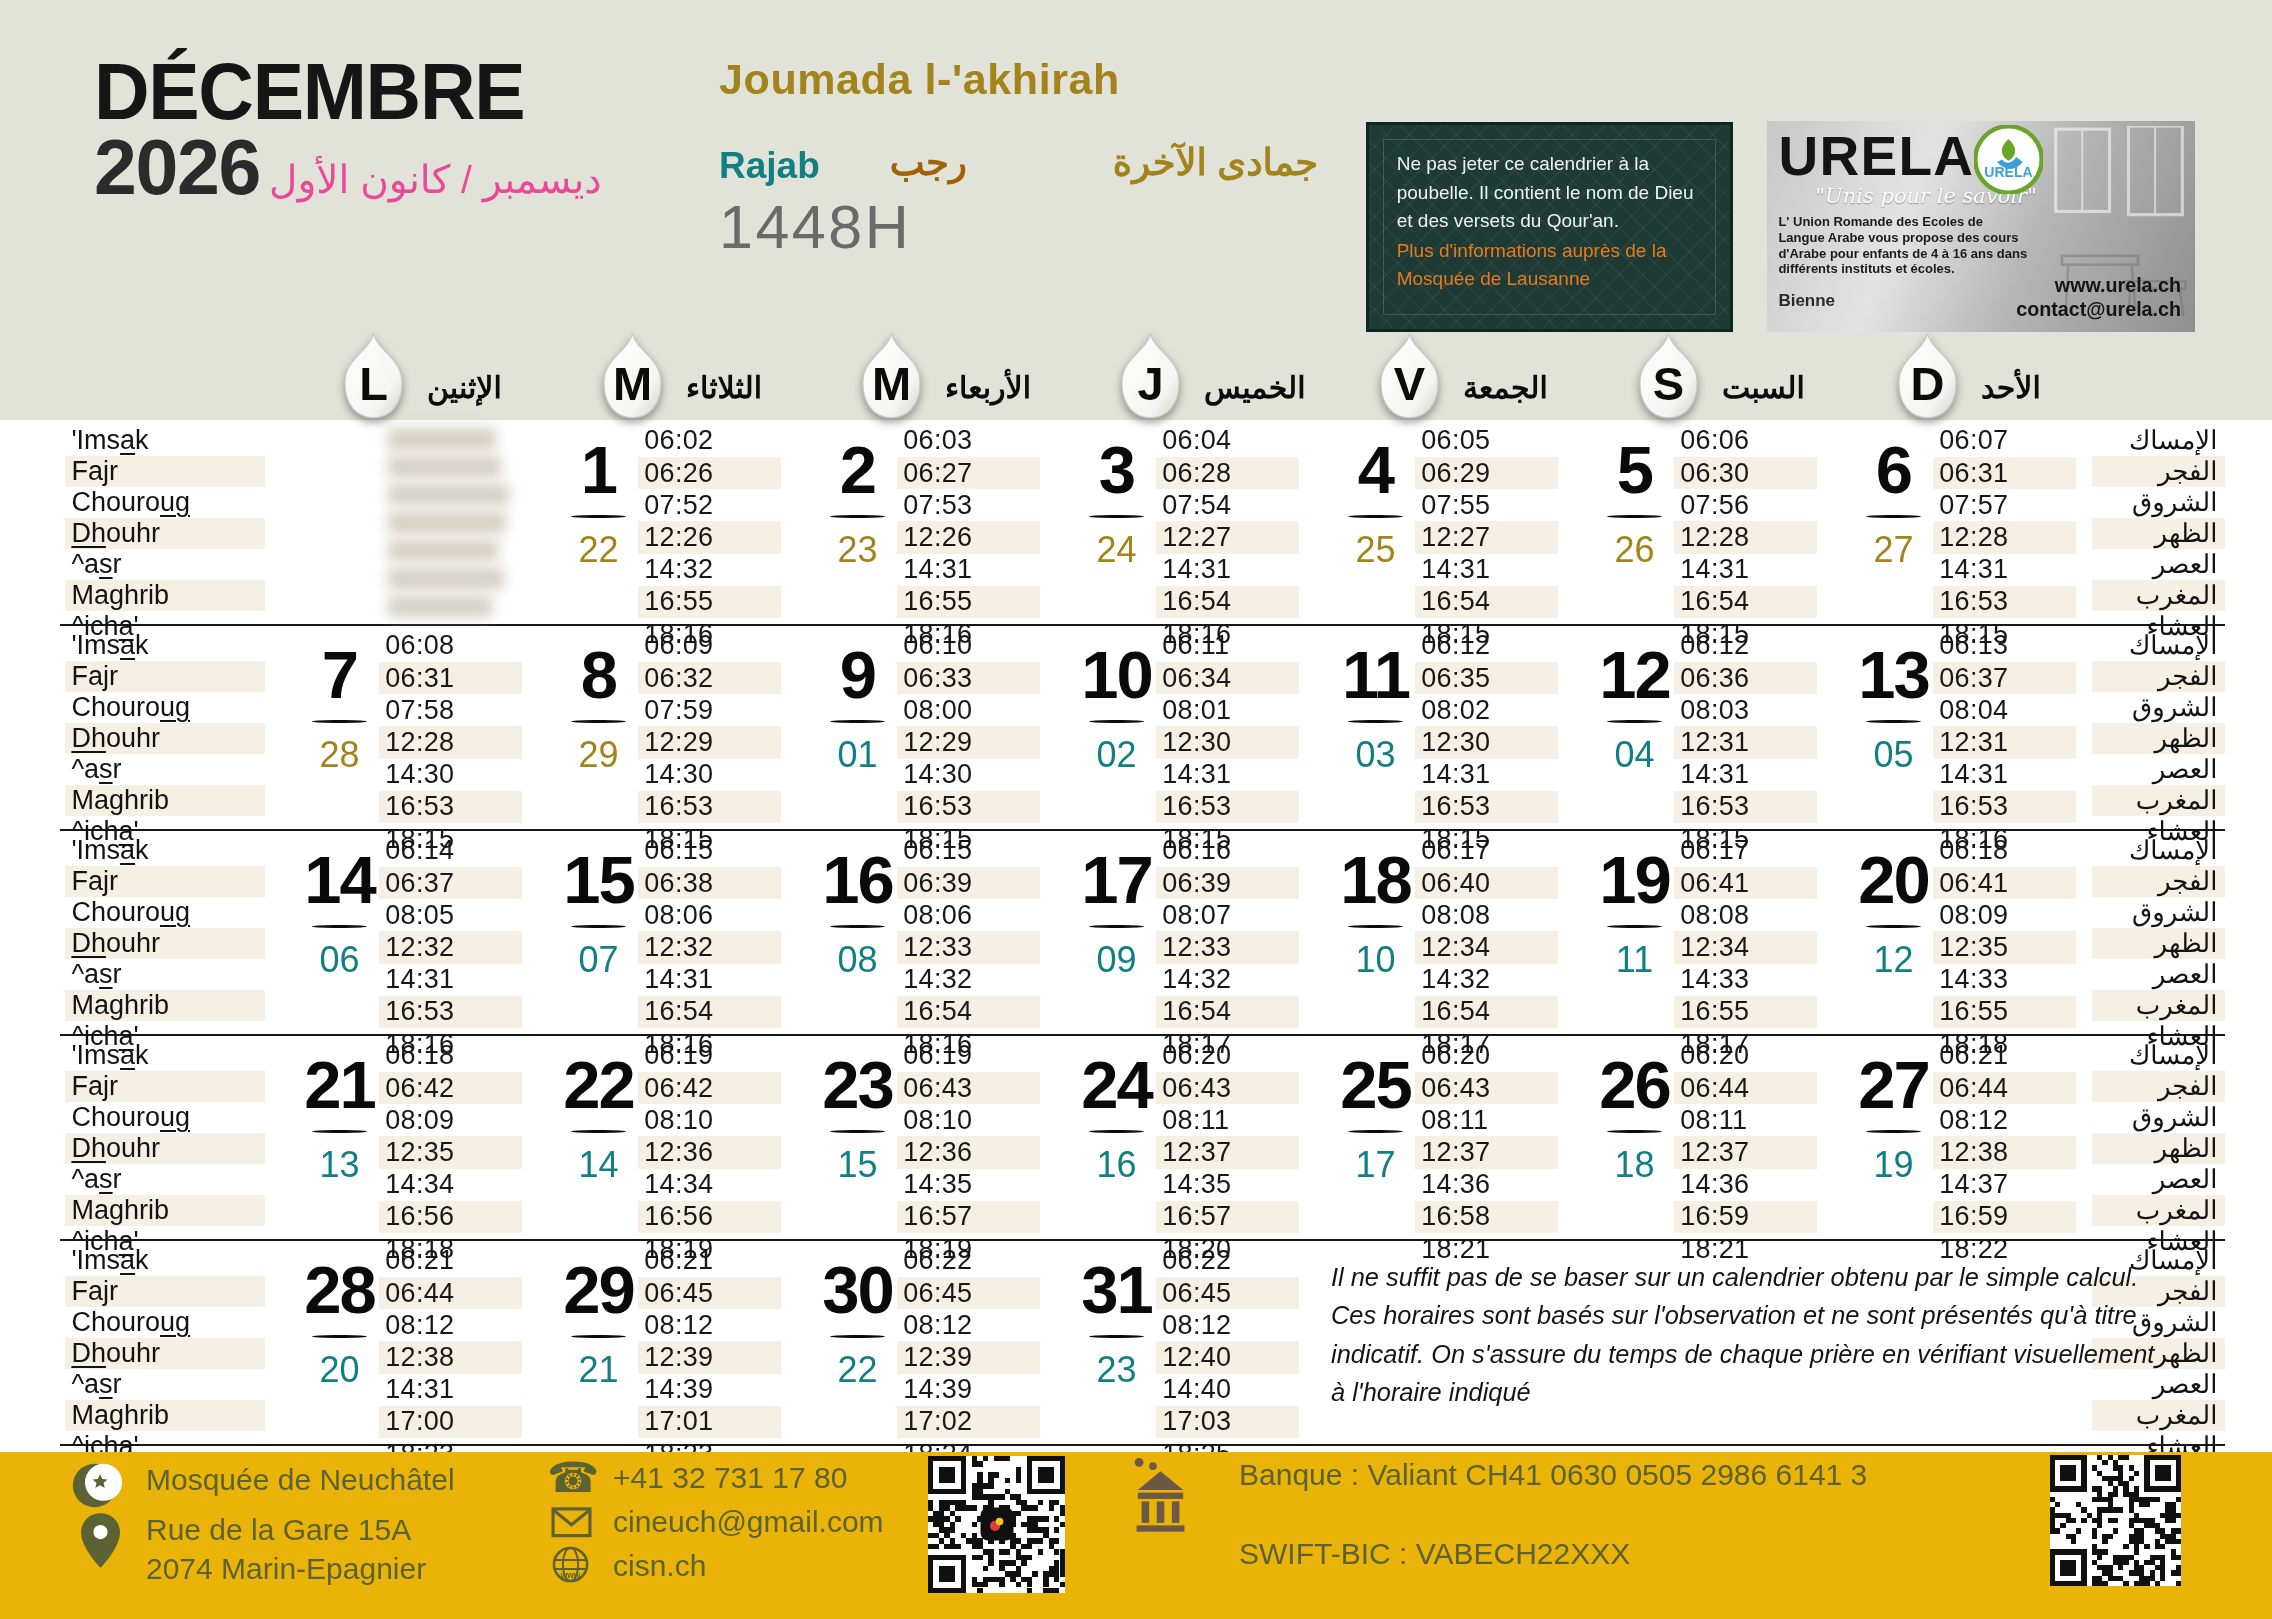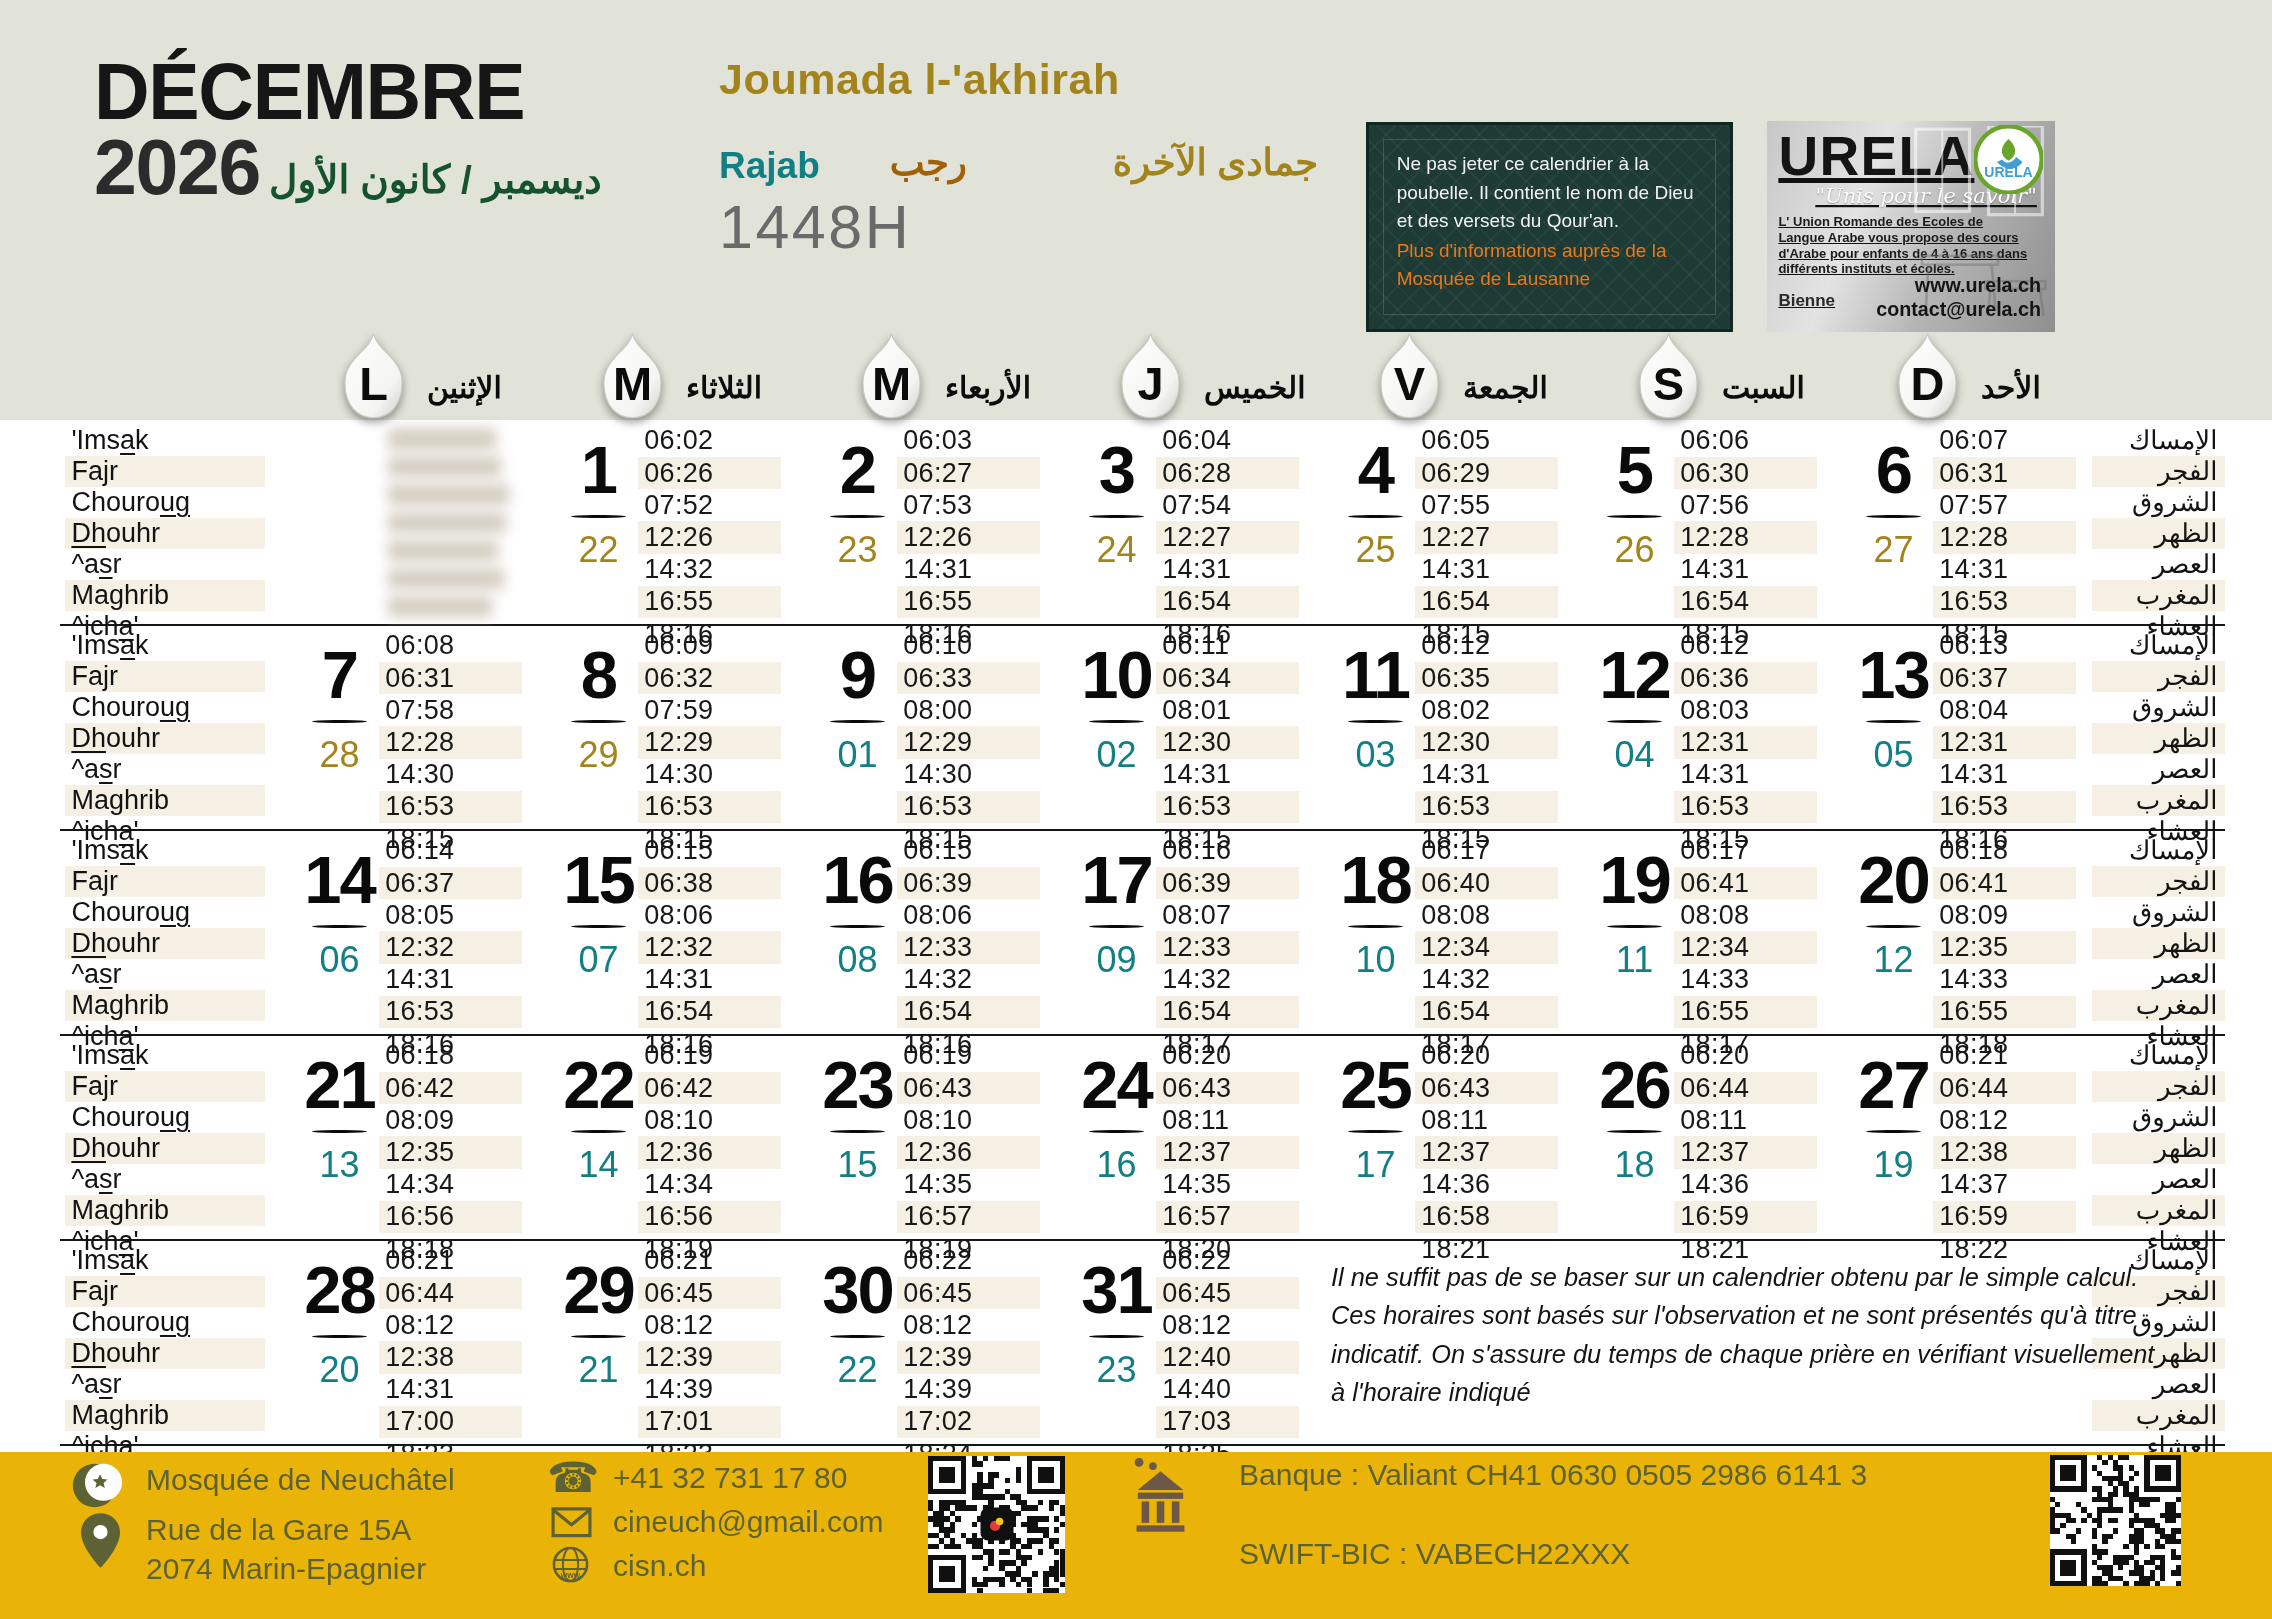--- a/index.html
+++ b/index.html
@@ -7,21 +7,21 @@
     width:2273px;height:1620px;position:relative;overflow:hidden;
     background:#ffffff;font-family:"Liberation Sans",sans-serif;color:#111;
   }
   .top-band{position:absolute;left:0;top:0;width:2273px;height:420px;background:#e1e3d8;}
 
   
   #title-block{position:absolute;left:94px;top:50px;}
   .month-title{font-size:77px;font-weight:bold;letter-spacing:-1.3px;line-height:1.02;color:#161616;transform:scaleY(1.04);transform-origin:left top;}
   .year-row{display:flex;align-items:flex-end;gap:9px;margin-top:2.5px;}
   .year-title{font-size:77px;font-weight:bold;letter-spacing:-1.3px;line-height:0.95;color:#2b2b2b;}
-  .greg-arabic{font-size:39px;font-weight:bold;color:#14532d;line-height:1;padding-bottom:5.1px;}
+  .greg-arabic{font-size:39px;font-weight:normal;color:#ec4899;line-height:1;padding-bottom:5.1px;}
 
   #months-block{position:absolute;left:719px;top:55px;}
   .m1{font-size:43px;font-weight:bold;color:#a3841c;letter-spacing:0.6px;}
   .m2row{display:flex;align-items:flex-end;gap:70px;margin-top:37px;}
   .m2{font-size:37px;font-weight:bold;color:#127f84;}
   .m2ar{font-size:37px;font-weight:bold;color:#a16207;padding-bottom:2.5px;}
   .m1ar{font-size:37px;font-weight:bold;color:#a3841c;padding-bottom:2.5px;margin-left:76px;}
   .hijri-year{font-size:61px;color:#6a6a6a;letter-spacing:2.5px;margin-top:10.2px;line-height:1;}
 
   
@@ -29,23 +29,23 @@
     background:
       repeating-linear-gradient(45deg,rgba(255,255,255,0.045) 0 1.9px,transparent 1.9px 16.5px),
       repeating-linear-gradient(-45deg,rgba(255,255,255,0.045) 0 1.9px,transparent 1.9px 16.5px),
       #1d3a35;
     border:3.2px solid #0f2722;}
   #notice-inner{position:absolute;inset:14px;border:1.3px solid rgba(255,255,255,0.16);padding:10.2px 12.7px;box-sizing:border-box;}
   .notice-white{color:#f2f2f2;font-size:19px;line-height:1.5;}
   .notice-orange{color:#e8791d;font-size:19px;line-height:1.5;margin-top:1.3px;}
 
   
-  #urela-box{position:absolute;left:1767px;top:121px;width:288px;height:211px;box-sizing:border-box;
+  #urela-box{position:absolute;left:1767px;top:121px;width:428px;height:211px;box-sizing:border-box;
     background:linear-gradient(112deg,#c7c7c7 0%,#e3e3e3 34%,#b5b5b5 62%,#8f8f8f 100%);
-    padding:9px 11.4px;overflow:hidden;text-decoration:underline;}
+    padding:9px 11.4px;overflow:hidden;}
   .urela-windows{position:absolute;right:6.3px;top:5.1px;opacity:.55;}
   .urela-brand{font-size:55px;font-weight:bold;color:#141414;letter-spacing:1.3px;line-height:.95;}
   .urela-tagline{font-family:"DejaVu Serif",serif;font-style:italic;font-size:21px;color:#fdfdfd;margin:1.3px 0 6.3px 37px;text-shadow:0 0.6px 1.3px rgba(0,0,0,.35);}
   .urela-desc{font-size:13px;font-weight:bold;color:#1b1b1b;line-height:1.22;width:249px;}
   .urela-cities{font-size:17px;font-weight:bold;color:#2a2a2a;line-height:1.28;margin-top:12.7px;}
   .urela-links{position:absolute;right:14px;bottom:10.2px;text-align:right;font-size:19.7px;font-weight:bold;color:#141414;line-height:1.25;}
   .urela-logo{position:absolute;left:207px;top:3.8px;}
 
   
   #day-header-row{position:absolute;left:0;top:328px;width:2273px;height:95px;}

